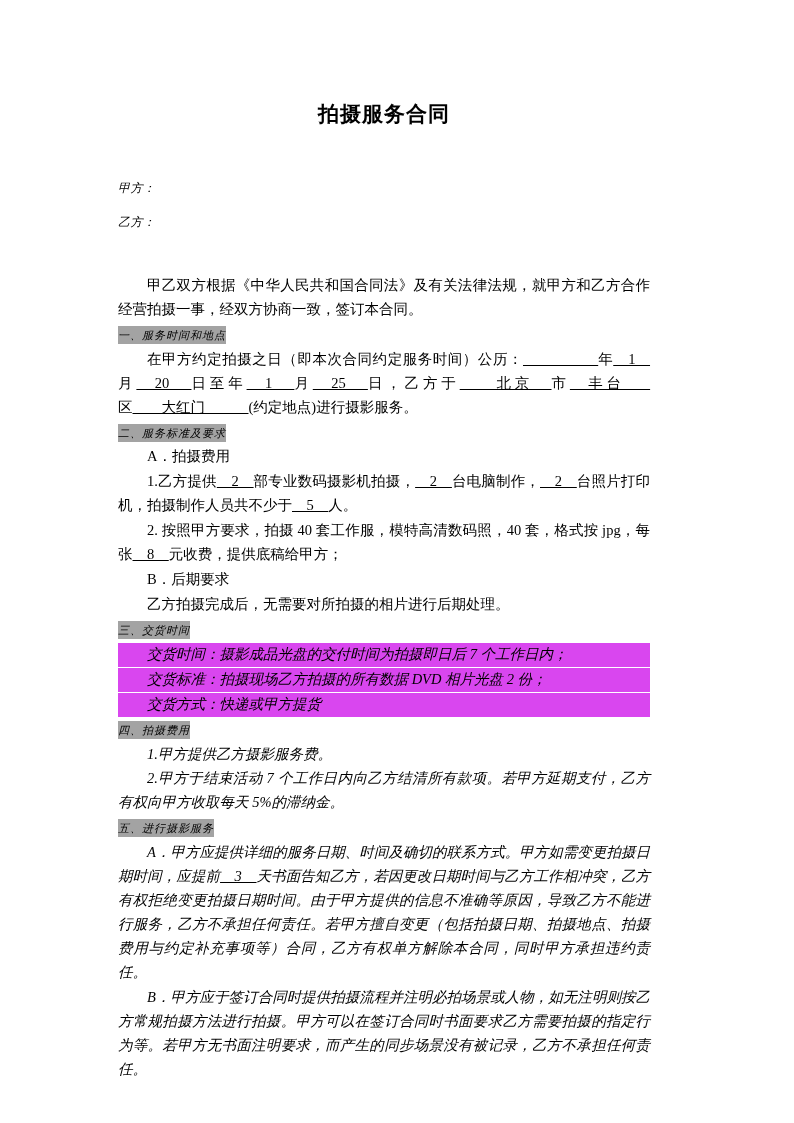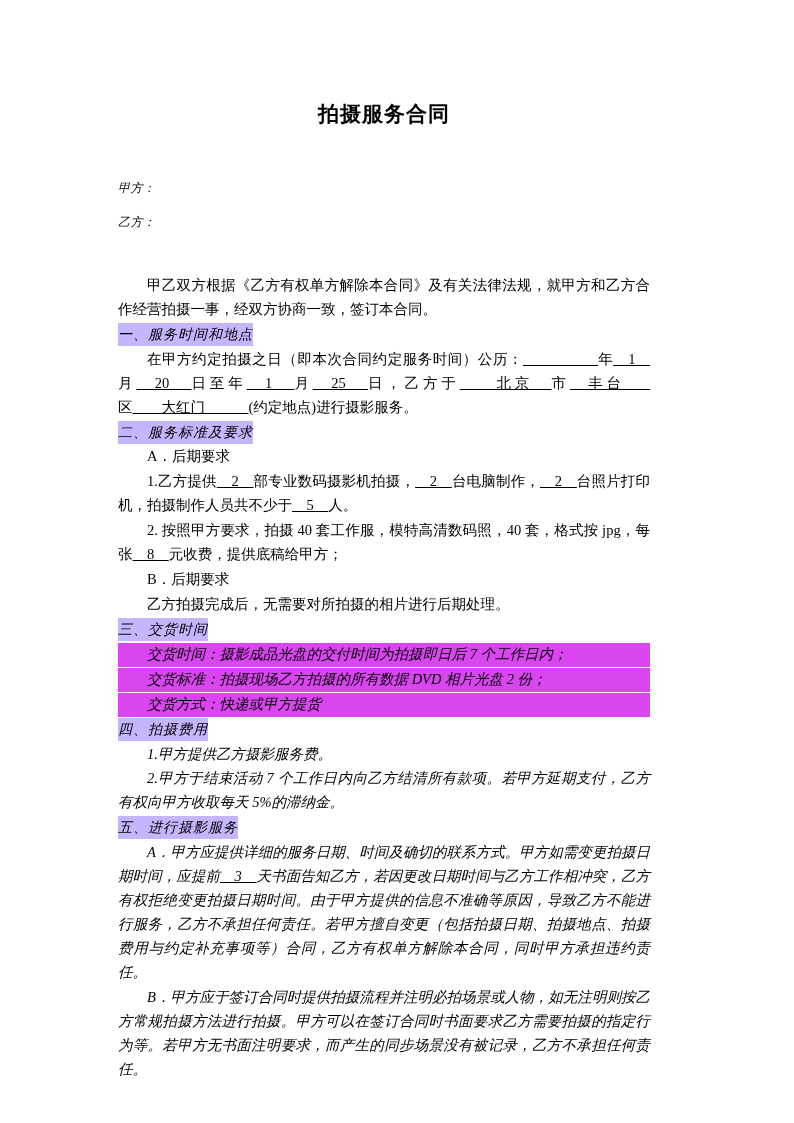--- a/index.html
+++ b/index.html
@@ -44,23 +44,23 @@
     line-height: 1.65;
     text-align: justify;
   }
   .indent2 { text-indent: 2em; }
   .italic { font-style: italic; }
   .hl {
     background: #d946ef;
     font-style: italic;
   }
   .section-head {
-    background: #c4b5fd;
+    background: #a3a3a3;
     display: inline-block;
-    font-size: 14px;
+    font-size: 11px;
     font-style: italic;
     letter-spacing: 1px;
   }
   .sec-wrap { margin: 0 0 1px 0; }
   .u {
     text-decoration: underline;
     white-space: pre;
   }
 </style>
 </head>
@@ -70,30 +70,30 @@
 
   <h1 class="doc-title">拍摄服务合同</h1>
 
   <div class="spacer-1"></div>
 
   <div class="party-line">甲方：</div>
   <div class="party-line">乙方：</div>
 
   <div class="spacer-2"></div>
 
-  <p class="indent2">甲乙双方根据《乙方有权单方解除本合同》及有关法律法规，就甲方和乙方合作经营拍摄一事，经双方协商一致，签订本合同。</p>
+  <p class="indent2">甲乙双方根据《中华人民共和国合同法》及有关法律法规，就甲方和乙方合作经营拍摄一事，经双方协商一致，签订本合同。</p>
 
   <div class="sec-wrap">
     <p><span class="section-head">一、服务时间和地点</span></p>
     <p class="indent2">在甲方约定拍摄之日（即本次合同约定服务时间）公历：<span class="u">　　　　　</span>年<span class="u">　1　</span>月<span class="u">　20　</span>日至年<span class="u">　1　</span>月<span class="u">　25　</span>日，乙方于<span class="u">　　北京　</span>市<span class="u">　丰台　　</span>区<span class="u">　　大红门　　　</span>(约定地点)进行摄影服务。</p>
   </div>
 
   <div class="sec-wrap">
     <p><span class="section-head">二、服务标准及要求</span></p>
-    <p class="indent2">A．后期要求</p>
+    <p class="indent2">A．拍摄费用</p>
     <p class="indent2">1.乙方提供<span class="u">　2　</span>部专业数码摄影机拍摄，<span class="u">　2　</span>台电脑制作，<span class="u">　2　</span>台照片打印机，拍摄制作人员共不少于<span class="u">　5　</span>人。</p>
     <p class="indent2">2. 按照甲方要求，拍摄 40 套工作服，模特高清数码照，40 套，格式按 jpg，每张<span class="u">　8　</span>元收费，提供底稿给甲方；</p>
     <p class="indent2">B．后期要求</p>
     <p class="indent2">乙方拍摄完成后，无需要对所拍摄的相片进行后期处理。</p>
   </div>
 
   <div class="sec-wrap">
     <p><span class="section-head">三、交货时间</span></p>
     <p class="indent2 hl">交货时间：摄影成品光盘的交付时间为拍摄即日后 7 个工作日内；</p>
     <p class="indent2 hl">交货标准：拍摄现场乙方拍摄的所有数据 DVD 相片光盘 2 份；</p>

